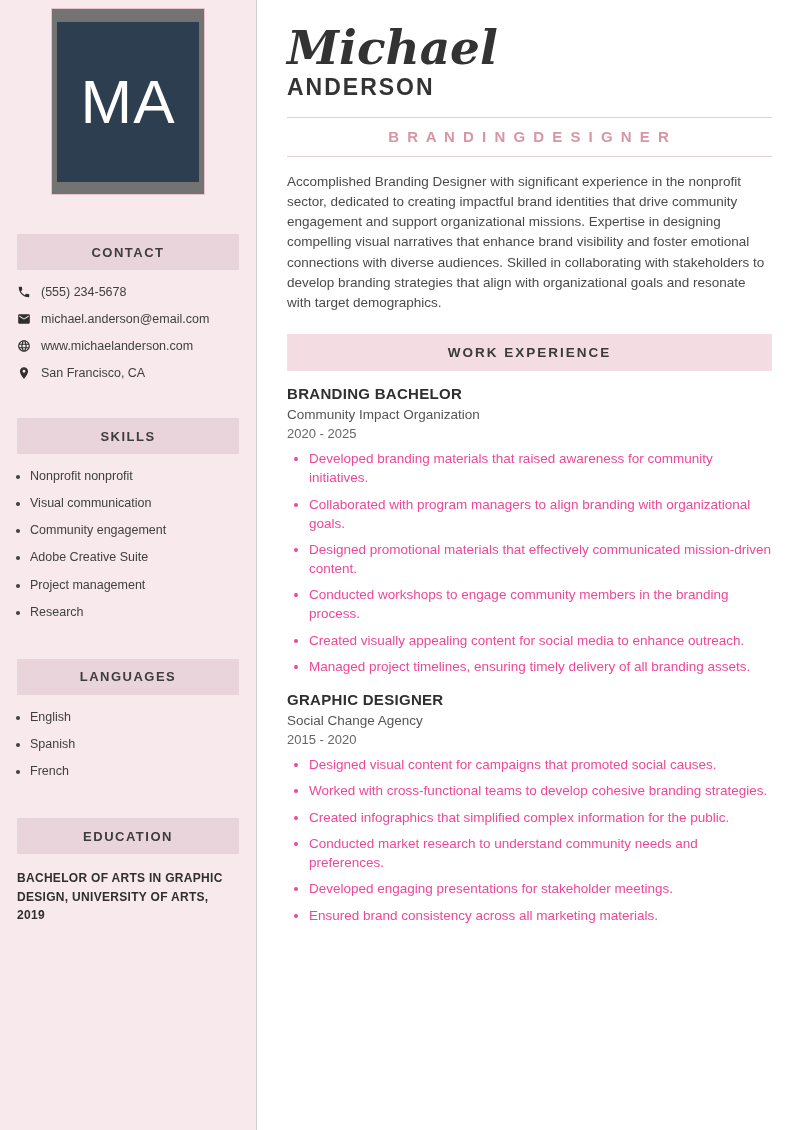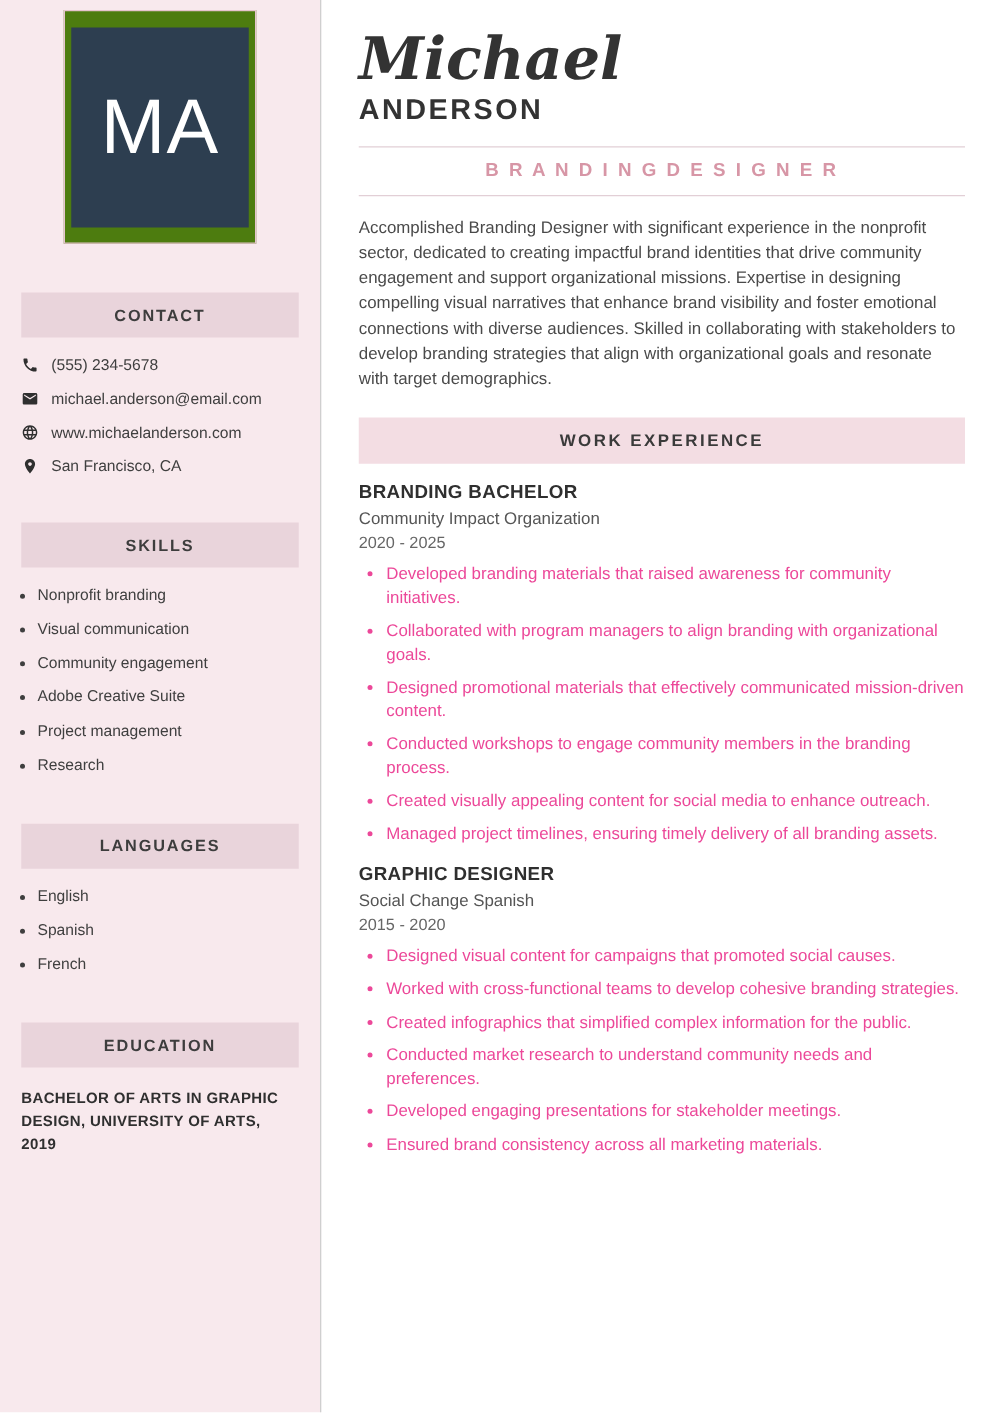--- a/index.html
+++ b/index.html
@@ -17,21 +17,21 @@
     width: 257px;
     min-width: 257px;
     background: #f8e9ed;
     border-right: 1px solid #cfcfcf;
     padding-bottom: 20px;
   }
   .avatar-frame {
     width: 154px;
     height: 187px;
     margin: 8px auto 16px;
-    background: #4d7c0f;
+    background: #737373;
     border: 1px solid #e6c3cd;
     display: flex;
     align-items: center;
     justify-content: center;
   }
   .avatar {
     width: 142px;
     height: 160px;
     background: #2d3e50;
     color: #ffffff;
@@ -189,21 +189,21 @@
             <path d="M12 2C8.13 2 5 5.13 5 9c0 5.25 7 13 7 13s7-7.75 7-13c0-3.87-3.13-7-7-7zm0 9.5c-1.38 0-2.5-1.12-2.5-2.5s1.12-2.5 2.5-2.5 2.5 1.12 2.5 2.5-1.12 2.5-2.5 2.5z"></path>
           </svg>
         <span>San Francisco, CA</span>
       </div>
     </div>
   </section>
 
   <section class="side-section">
     <div class="side-header">SKILLS</div>
     <ul class="side-list">
-      <li>Nonprofit branding</li>
+      <li>Nonprofit nonprofit</li>
       <li>Visual communication</li>
       <li>Community engagement</li>
       <li>Adobe Creative Suite</li>
       <li>Project management</li>
       <li>Research</li>
     </ul>
   </section>
 
   <section class="side-section">
     <div class="side-header">LANGUAGES</div>
@@ -244,21 +244,21 @@
       <li>Collaborated with program managers to align branding with organizational goals.</li>
       <li>Designed promotional materials that effectively communicated mission-driven content.</li>
       <li>Conducted workshops to engage community members in the branding process.</li>
       <li>Created visually appealing content for social media to enhance outreach.</li>
       <li>Managed project timelines, ensuring timely delivery of all branding assets.</li>
     </ul>
   </section>
 
   <section class="job">
     <div class="job-role">GRAPHIC DESIGNER</div>
-    <div class="job-company">Social Change Spanish</div>
+    <div class="job-company">Social Change Agency</div>
     <div class="job-dates">2015 - 2020</div>
     <ul class="job-bullets">
       <li>Designed visual content for campaigns that promoted social causes.</li>
       <li>Worked with cross-functional teams to develop cohesive branding strategies.</li>
       <li>Created infographics that simplified complex information for the public.</li>
       <li>Conducted market research to understand community needs and preferences.</li>
       <li>Developed engaging presentations for stakeholder meetings.</li>
       <li>Ensured brand consistency across all marketing materials.</li>
     </ul>
   </section>

